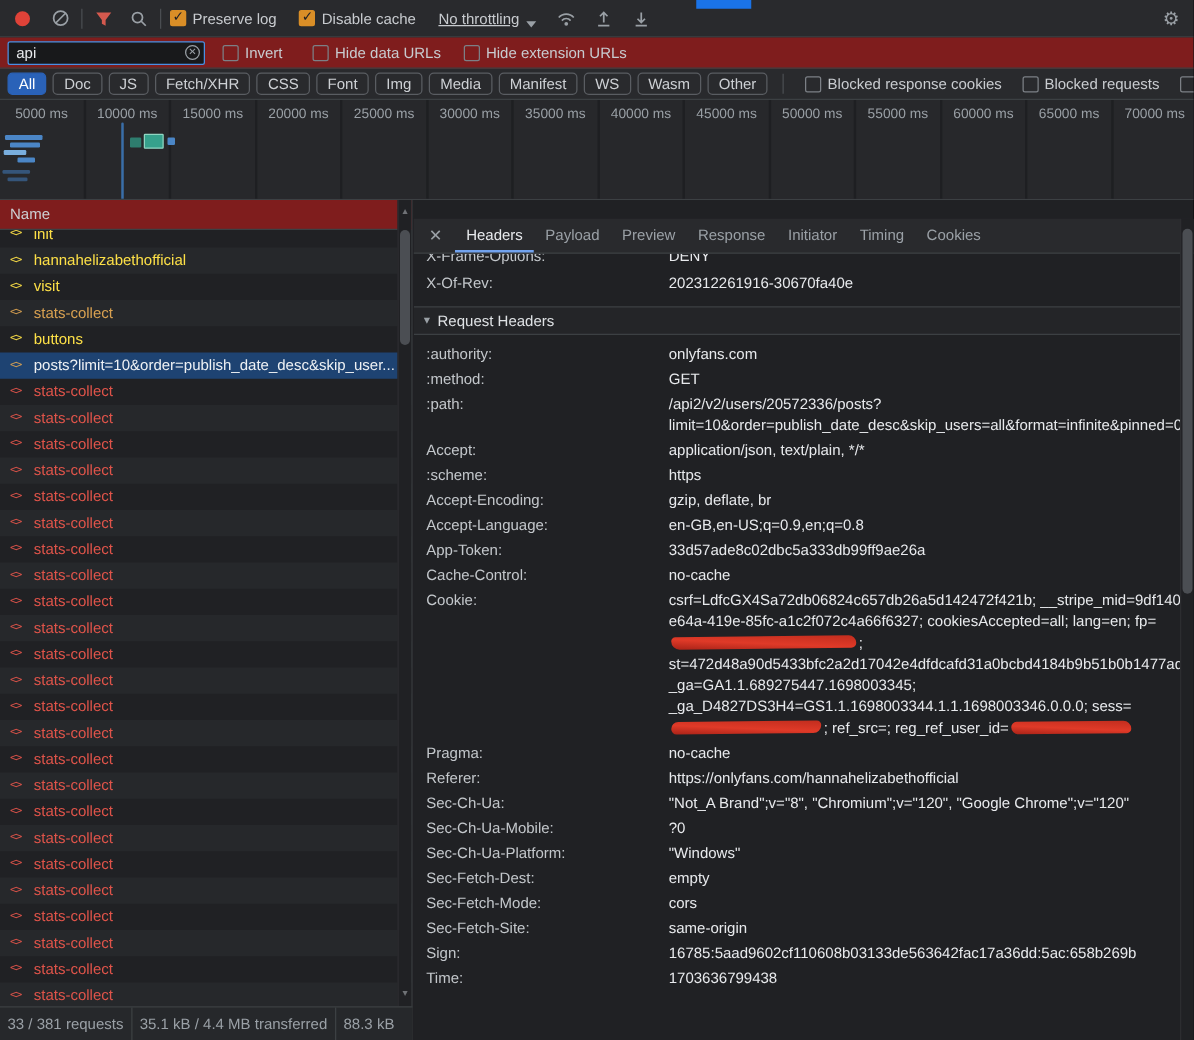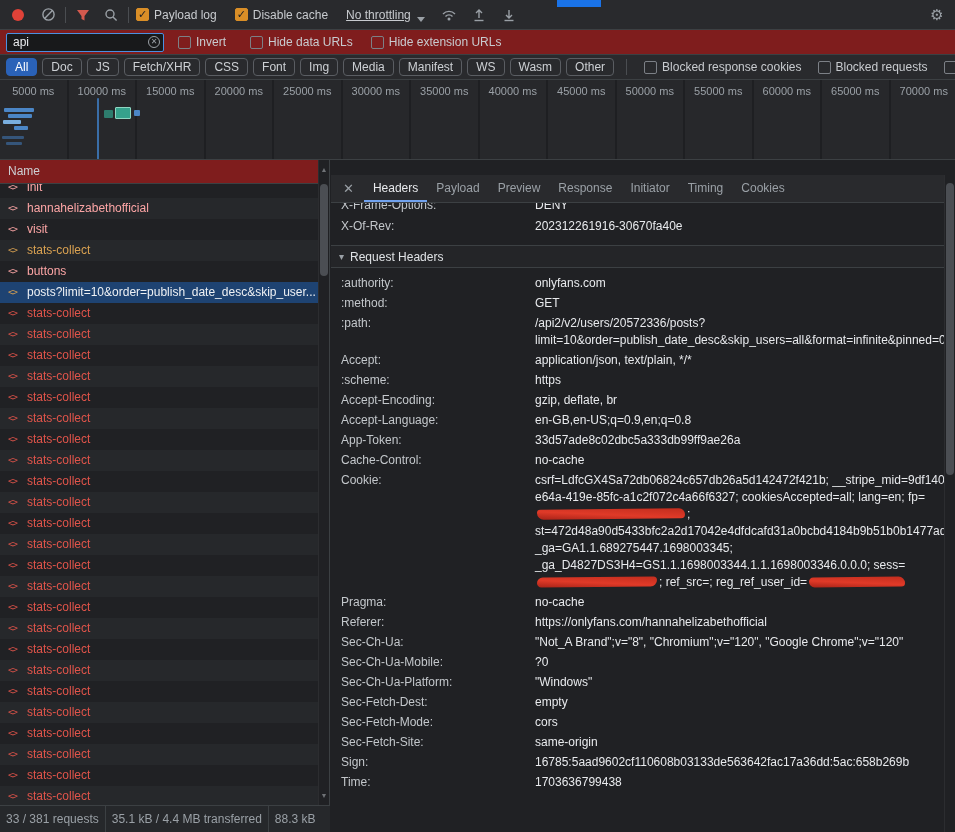--- a/index.html
+++ b/index.html
@@ -44,21 +44,21 @@
     color:#9aa0a6;font-size:11px;white-space:nowrap;overflow:hidden;}
   .wf{position:absolute;inset:0;}
   .wfbar{position:absolute;border-radius:1px;}
 
   
   .left{position:absolute;left:0;top:160px;width:330px;height:672px;border-right:1px solid #3c4043;background:#202124;}
   .right{position:absolute;left:331px;top:175px;width:624px;height:672px;background:#202124;}
 
   .nhead{height:24px;line-height:23px;padding-left:8px;background:#7f1d1d;border-bottom:1px solid #3c4043;color:#cdd0d4;cursor:pointer;}
   .rows{position:absolute;top:24px;left:0;right:0;bottom:27px;overflow:hidden;}
-  .nrow{height:21px;line-height:21px;display:flex;align-items:center;padding:0 14px 0 8px;color:#fca5a5;
+  .nrow{height:21px;line-height:21px;display:flex;align-items:center;padding:0 14px 0 8px;color:#fde047;
     white-space:nowrap;overflow:hidden;cursor:pointer;}
   .rows > .nrow:first-of-type{margin-top:-7px;}
   .nrow:nth-of-type(even){background:#26282b;}
   .nicon{flex:none;width:15px;margin-right:4px;font-family:"DejaVu Sans Mono",monospace;font-size:9px;letter-spacing:-1px;opacity:.95;}
   .nicon::before{content:"<>";}
   .nrow.s-warning{color:#d9a151;}
   .nrow.s-error{color:#e0544a;}
   .nrow.s-selected{background:#1e4372;color:#eef1f4;}
   .nrow.s-selected .nicon{color:#d9a151;}
 
@@ -129,21 +129,21 @@
     </span>
     <span class="icon-btn" style="margin-left:8px;">
       <svg width="14" height="14" viewBox="0 0 14 14">
           <circle cx="6" cy="6" r="4" fill="none" stroke="#9aa0a6" stroke-width="1.4"></circle>
           <line x1="9" y1="9" x2="12.6" y2="12.6" stroke="#9aa0a6" stroke-width="1.4"></line>
         </svg>
     </span>
     <span class="vdiv"></span>
     <label class="cb-group">
       <span class="cb checked"></span>
-      <span>Payload log</span>
+      <span>Preserve log</span>
     </label>
     <label class="cb-group" style="margin-left:18px;">
       <span class="cb checked"></span>
       <span>Disable cache</span>
     </label>
     <span class="throttle" style="margin-left:18px;">
       <span>No throttling</span>
       <span class="caret-down"></span>
     </span>
     <span class="icon-btn" style="margin-left:14px;">

